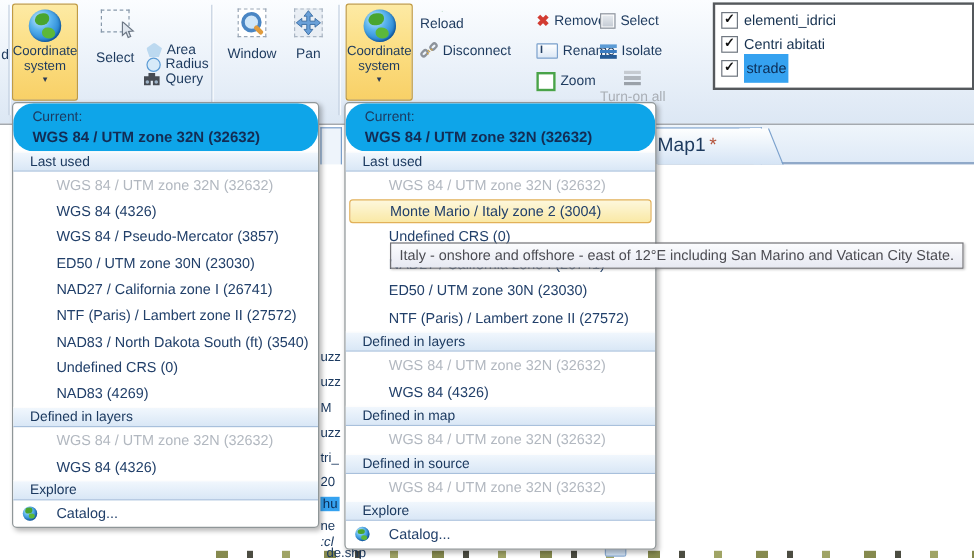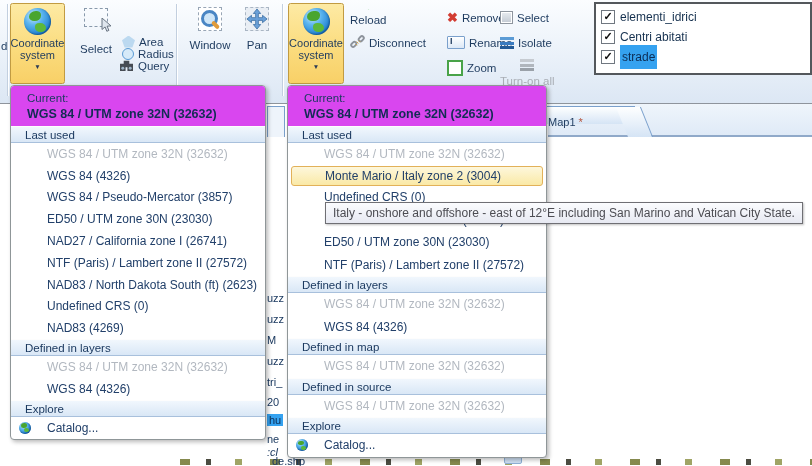--- a/index.html
+++ b/index.html
@@ -51,34 +51,34 @@
   .layer-panel{position:absolute;left:594px;top:2px;width:218px;height:73px;box-sizing:border-box;
     background:#fff;border:2px solid #54585c;z-index:12;padding:3px 5px;}
   .layer-row{display:flex;align-items:center;gap:5px;height:20px;cursor:default;}
   .checkbox{width:12px;height:12px;border:1px solid #707780;background:#fff;flex:none;
     font-size:11px;line-height:11px;font-weight:bold;color:#111;text-align:center;}
   .layer-label{font-size:12px;color:#16314f;}
   .layer-label.selected{background:#35a2f0;color:#0c2d55;padding:5px 2px;}
   
   .tabstrip{position:absolute;left:548px;top:104px;width:264px;height:33px;z-index:3;
     background:linear-gradient(#eff5fb,#dfeaf7);border-bottom:2px solid #90a9c9;box-sizing:border-box;}
-  .map-tab{position:absolute;left:535px;top:106px;width:100px;height:18px;z-index:4;box-sizing:border-box;
+  .map-tab{position:absolute;left:535px;top:106px;width:100px;height:31px;z-index:4;box-sizing:border-box;
     background:linear-gradient(#feffff,#d5e4f5);border:1px solid #7aa0cc;border-bottom:none;border-top-left-radius:3px;
-    font-size:11px;line-height:30px;padding-left:12px;color:#1d3a5e;}
+    font-size:16px;line-height:30px;padding-left:12px;color:#1d3a5e;}
   .map-tab .flap{position:absolute;right:-13px;top:0;width:24px;height:30px;background:linear-gradient(#feffff,#d5e4f5);
     border-right:1px solid #7aa0cc;transform:skewX(22deg);z-index:-1;}
   .dirty{color:#b4543c;margin-left:3px;}
   .tab-frag{position:absolute;left:267px;top:106px;width:18px;height:31px;z-index:2;box-sizing:border-box;
     background:#eef4fb;border:1px solid #7aa0cc;border-bottom:none;}
   
   .menu{position:absolute;top:85px;background:#fff;border:1px solid #8f9698;border-radius:4px;
     box-shadow:2px 2px 4px rgba(0,0,0,.28);overflow:hidden;box-sizing:border-box;}
   .menu-left{left:10px;width:256px;z-index:20;--ih:21.8px;}
   .menu-right{left:287px;width:260px;z-index:25;--ih:22.5px;}
-  .menu-current{background:#d946ef;padding:6px 4px 5px 16px;}
+  .menu-current{background:#0ea5e9;padding:6px 4px 5px 16px;border-radius:17px;}
   .menu-current-label{font-size:11.5px;color:#1c3a60;}
   .menu-current-value{font-size:12.5px;font-weight:bold;color:#132c54;margin-top:3px;white-space:nowrap;}
   .menu-header{height:17px;line-height:17px;padding-left:14px;font-size:11.5px;color:#1c3a60;
     background:linear-gradient(#f1f7fd,#d9e7f6);border-top:1px solid #fdfdfd;border-bottom:1px solid #a8c0dc;box-sizing:border-box;}
   .menu-item{height:var(--ih);display:flex;align-items:center;padding-left:36px;font-size:12px;color:#22406a;
     white-space:nowrap;cursor:pointer;position:relative;box-sizing:border-box;}
   .menu-item.disabled{color:#b2b8c0;}
   .menu-item.highlighted{margin:0 3px;border:1px solid #e2b159;border-radius:3px;
     background:linear-gradient(#fdf7dc,#fae9a6);padding-left:33px;height:calc(var(--ih) - 2px);}
   .globe-xs{width:12px;height:12px;position:absolute;left:8px;}
@@ -263,21 +263,21 @@
       <div class="menu-item normal">
         <span class="menu-item-label">ED50 / UTM zone 30N (23030)</span>
       </div>
       <div class="menu-item normal">
         <span class="menu-item-label">NAD27 / California zone I (26741)</span>
       </div>
       <div class="menu-item normal">
         <span class="menu-item-label">NTF (Paris) / Lambert zone II (27572)</span>
       </div>
       <div class="menu-item normal">
-        <span class="menu-item-label">NAD83 / North Dakota South (ft) (2623)</span>
+        <span class="menu-item-label">NAD83 / North Dakota South (ft) (3540)</span>
       </div>
       <div class="menu-item normal">
         <span class="menu-item-label">Undefined CRS (0)</span>
       </div>
       <div class="menu-item normal">
         <span class="menu-item-label">NAD83 (4269)</span>
       </div>
       <div class="menu-header">Defined in layers</div>
       <div class="menu-item disabled">
         <span class="menu-item-label">WGS 84 / UTM zone 32N (32632)</span>

